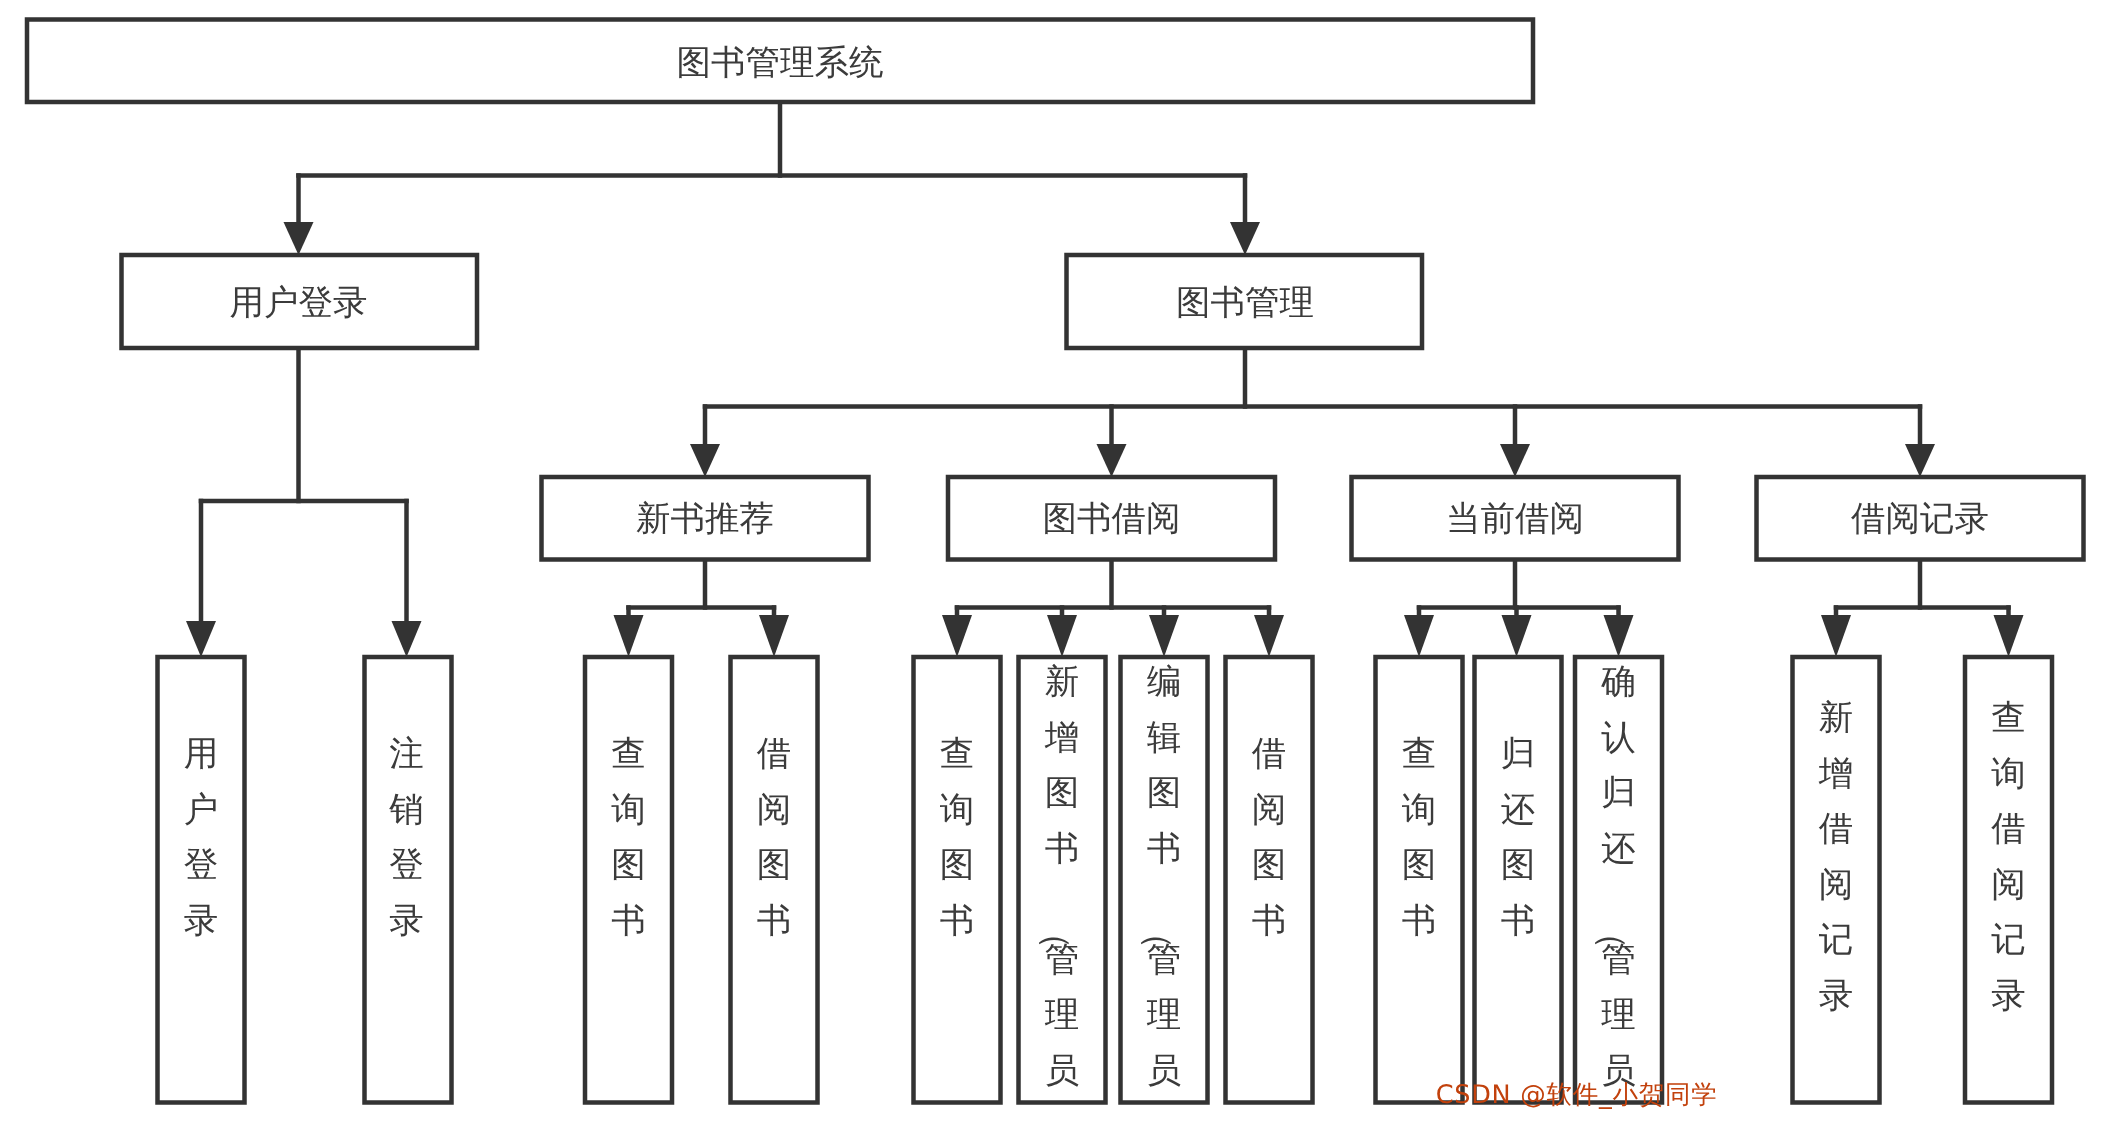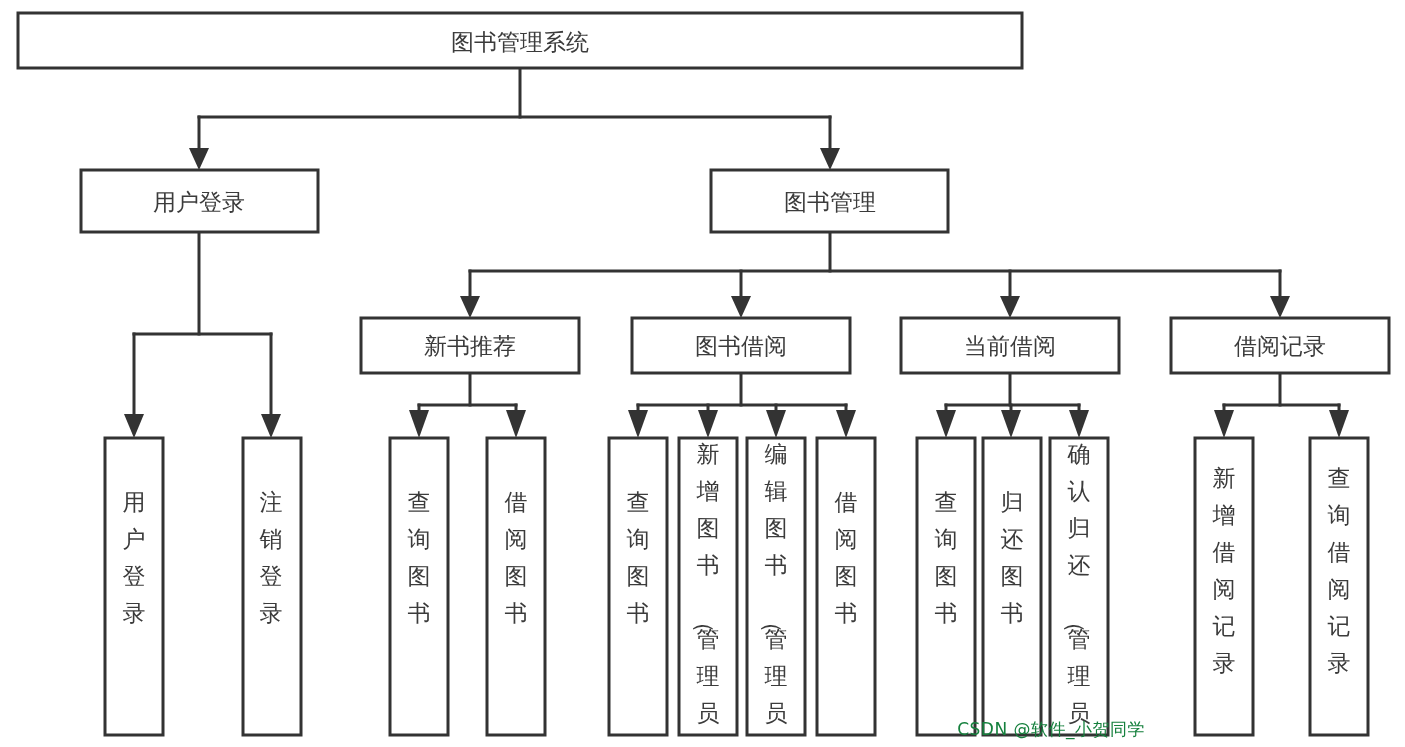--- a/index.html
+++ b/index.html
@@ -56,21 +56,21 @@
     font-family: "DejaVu Sans", "Liberation Sans", sans-serif;
     font-size: 23px;
     text-anchor: middle;
   }
   .watermark {
     position: absolute;
     right: 8px;
     bottom: 6px;
     font-family: "DejaVu Sans", "Liberation Sans", sans-serif;
     font-size: 17px;
-    color: #15803d;
+    color: #c2410c;
     letter-spacing: 0.5px;
     white-space: nowrap;
     user-select: none;
   }
 </style>
 </head>
 <body>
 
 <div id="diagram-root">
 

